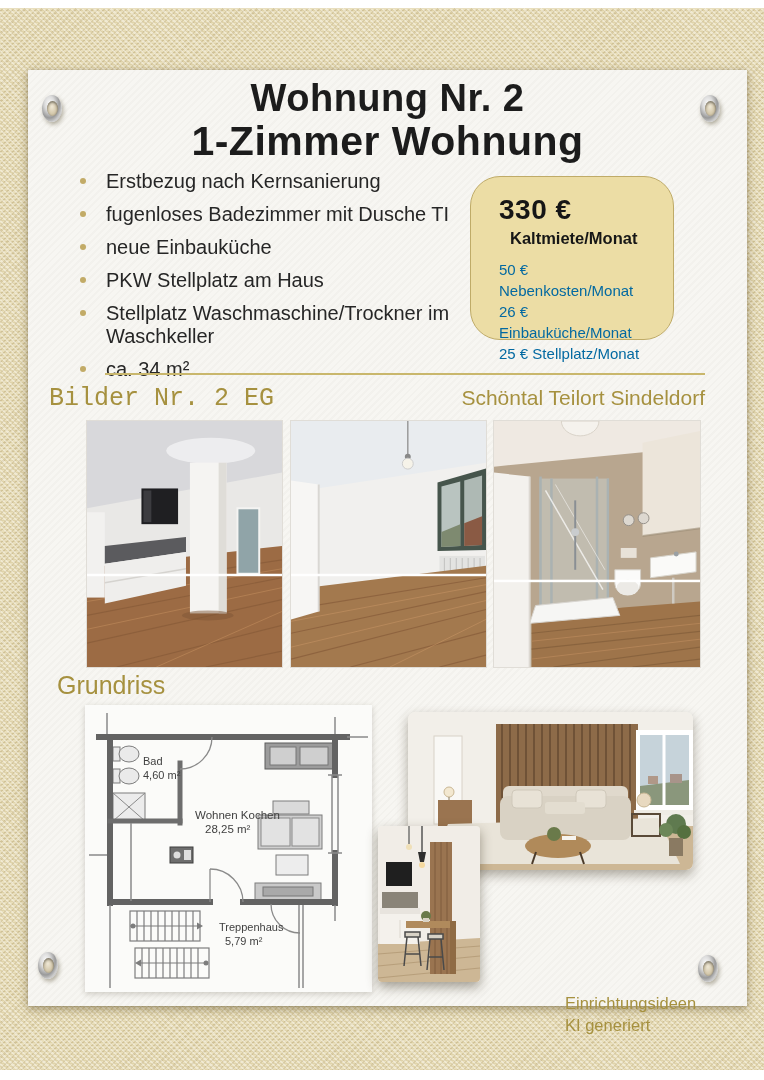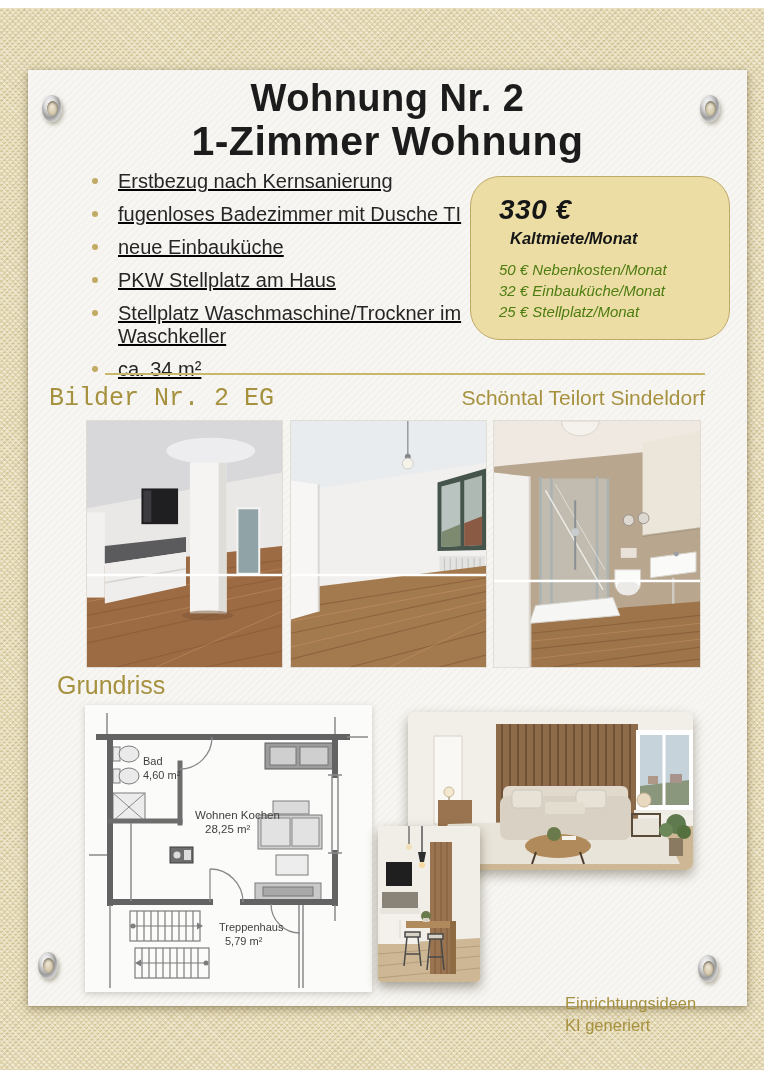--- a/index.html
+++ b/index.html
@@ -33,36 +33,36 @@
   .pin::after {
     content:''; position:absolute; left:4.5px; top:6px; width:11px; height:15px; border-radius:50%;
     background: radial-gradient(ellipse at 45% 38%, #efe8d6 0%, #d4c8ab 55%, #958c75 100%);
     box-shadow: inset 0 1.5px 2.5px rgba(0,0,0,.45);
   }
   
   .title-wrap { position:absolute; left:0; top:8px; width:100%; text-align:center; color:#1c1c1c; }
   .title-1 { font-size:38px; font-weight:bold; line-height:1.08; letter-spacing:.5px; }
   .title-2 { font-size:41px; font-weight:bold; line-height:1.1; letter-spacing:.5px; }
   
-  .features { position:absolute; left:64px; top:100px; width:372px;text-decoration:underline; }
+  .features { position:absolute; left:52px; top:100px; width:372px; }
   .feature { display:flex; margin-bottom:10px; }
   .feature .dot {
     flex:0 0 auto; width:6px; height:6px; border-radius:50%;
     background:#c2ab67; margin:8px 20px 0 0;
   }
   .feature .ftext { font-size:20px; line-height:23px; color:#262626; }
   
   .price-box {
-    position:absolute; left:442px; top:106px; width:260px; height:164px;
+    position:absolute; left:442px; top:106px; width:204px; height:164px;
     background:#ecdda5; border:1.5px solid #bfab68; border-radius:30px;
-    box-sizing:border-box; padding:17px 26px 0 28px; color:#161616;font-style:italic;
+    box-sizing:border-box; padding:17px 26px 0 28px; color:#161616;
   }
   .price-main { font-size:28px; font-weight:bold; letter-spacing:.5px; }
   .price-period { font-size:16.5px; font-weight:bold; margin-top:3px;margin-left:11px; }
-  .price-extra { font-size:15px; line-height:21px; margin-top:11px; color:#4d7c0f; }
+  .price-extra { font-size:15px; line-height:21px; margin-top:11px; color:#0369a1; }
   
   .gold { color:#a6913f; }
   .contact-line { position:absolute; right:37px; top:272px; font-size:22px; }
   .gold-rule { position:absolute; left:77px; top:303px; width:600px; height:2px; background:#c9b76c; }
   .photos-header-left  { position:absolute; left:21px;  top:314px; font-size:25px;font-family:Liberation Mono, monospace; }
   .photos-header-right { position:absolute; right:42px; top:316px; font-size:21px; }
   .floorplan-header    { position:absolute; left:29px;  top:601px; font-size:25px; }
   .renders-caption { position:absolute; left:537px; top:922px; font-size:16.5px; line-height:22px; }
   
   .photo { position:absolute; top:350px; height:248px; border:1px solid #e0ddd7; box-sizing:border-box; background:#eee; }
@@ -125,21 +125,21 @@
         <span class="dot"></span>
         <span class="ftext">ca. 34 m²</span>
       </div>
     </div>
 
     <div class="price-box">
       <div class="price-main">330 €</div>
       <div class="price-period">Kaltmiete/Monat</div>
       <div class="price-extra">
         <div>50 € Nebenkosten/Monat</div>
-        <div>32 € Einbauküche/Monat</div>
+        <div>26 € Einbauküche/Monat</div>
         <div>25 € Stellplatz/Monat</div>
       </div>
     </div>
 
     <div class="gold-rule"></div>
 
     <div class="photos-header-left gold">Bilder Nr. 2 EG</div>
     <div class="photos-header-right gold">Schöntal Teilort Sindeldorf</div>
 
     <div class="photo photo-1">

